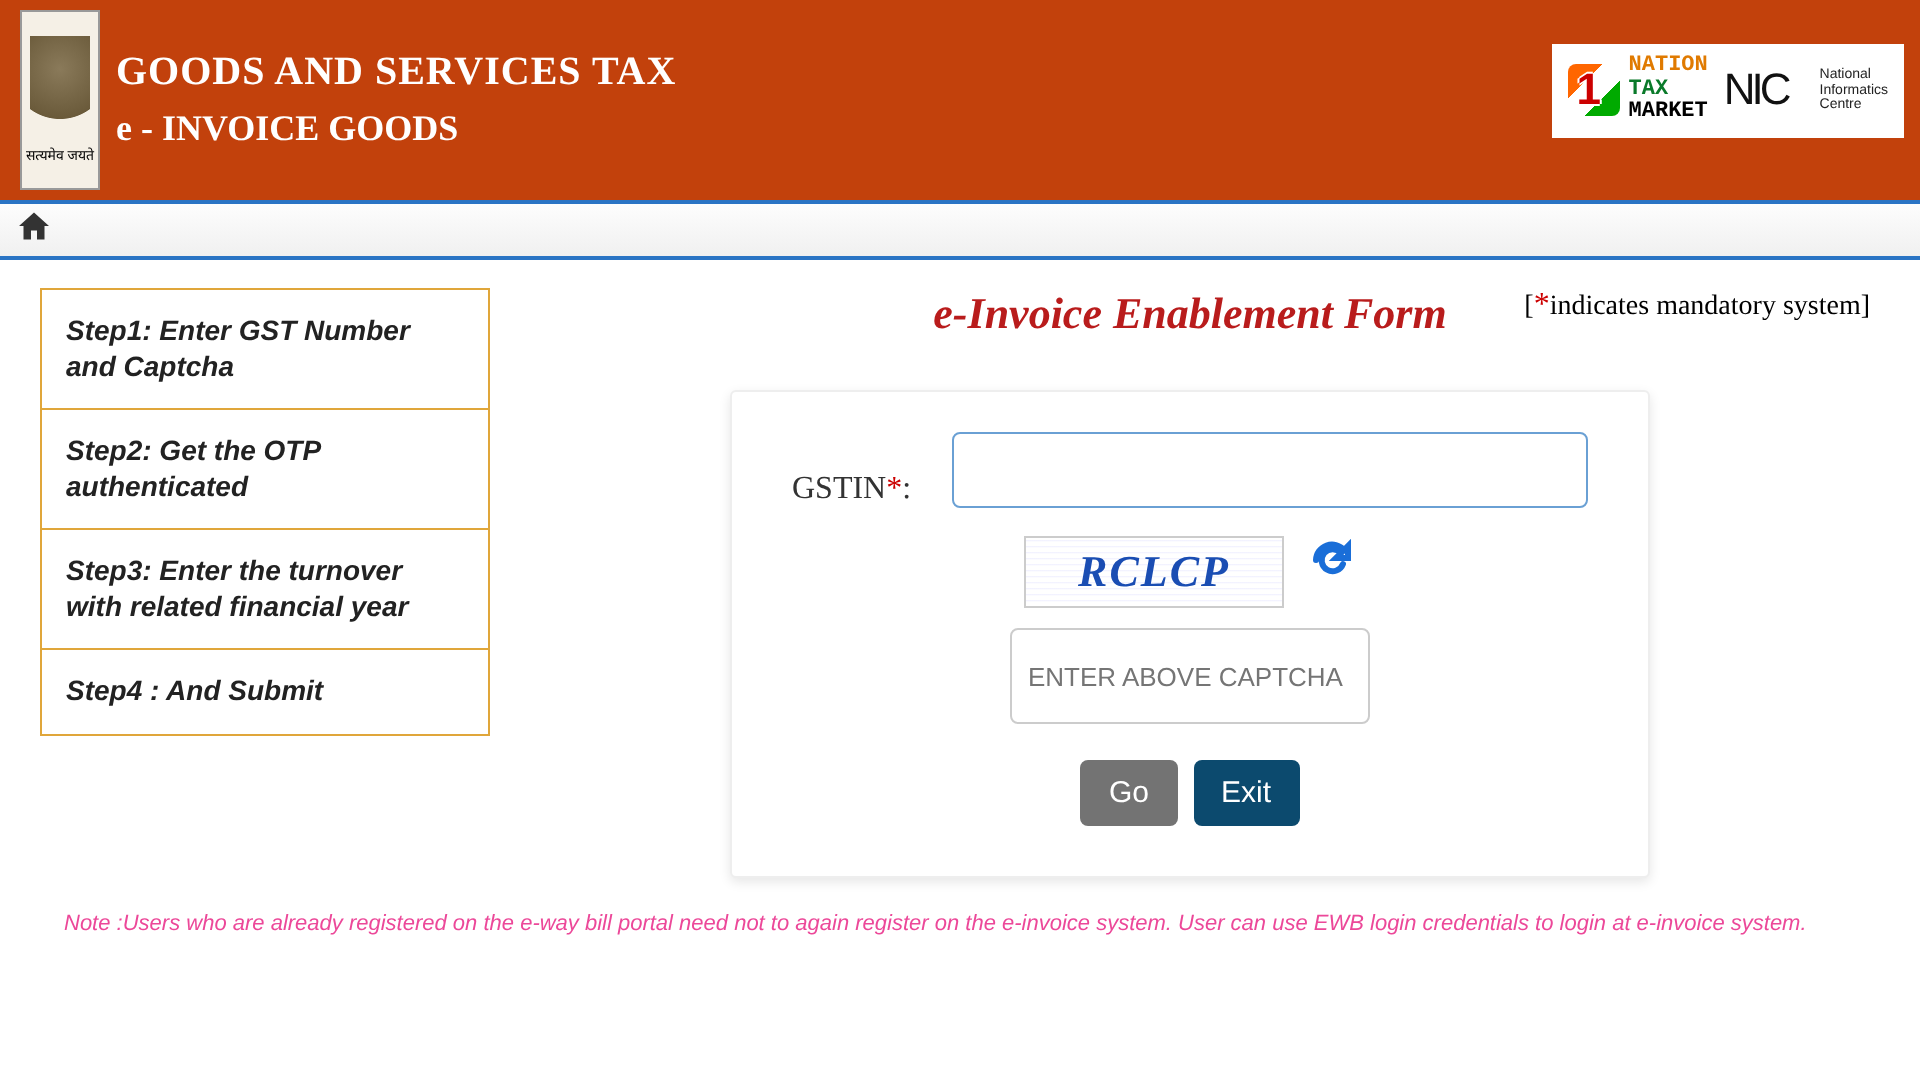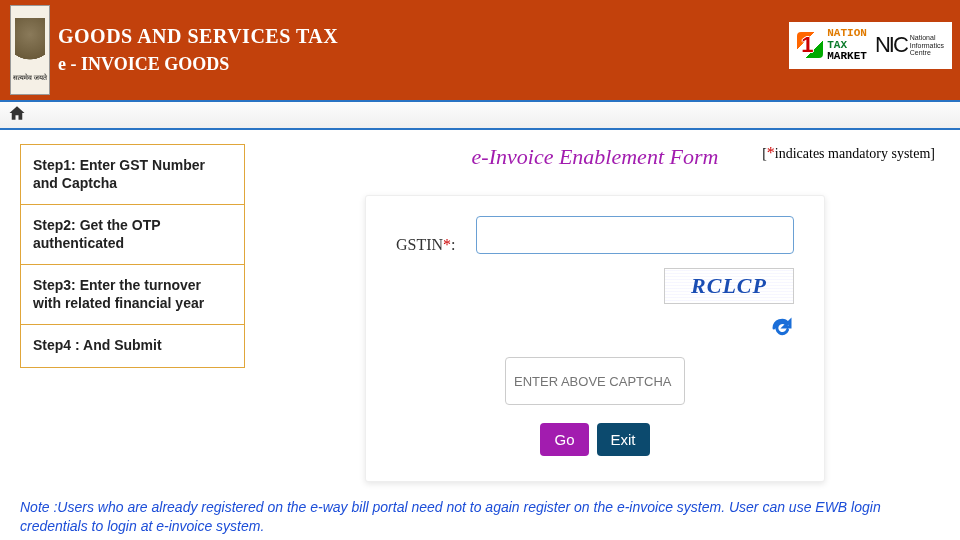--- a/index.html
+++ b/index.html
@@ -41,21 +41,21 @@
     background: #fff;
     padding: 6px 8px;
   }
   .ntm-logo { display: flex; align-items: center; gap: 4px; }
   .ntm-flag { width: 26px; height: 26px; background: linear-gradient(135deg,#f60 33%,#fff 33% 66%,#0a0 66%); border-radius: 4px; position:relative;}
   .ntm-one { position:absolute; left:4px; top:0; font-size:22px; font-weight:bold; color:#c00; text-shadow: -1px 0 #fff,1px 0 #fff,0 -1px #fff,0 1px #fff;}
   .ntm-text { font-size: 11px; font-weight: bold; line-height: 1.05; font-family: 'Courier New', monospace; }
   .ntm-text span:nth-child(1){ color:#e07a00; }
   .ntm-text span:nth-child(2){ color:#c00; }
   .ntm-text span:nth-child(3){ color:#0a7a2a; }
-  .nic-logo { display:flex; align-items:center; gap:3px; }
+  .nic-logo { display:flex; align-items:center; gap:16px; }
   .nic-mark { font-family: 'Arial Black', sans-serif; font-size: 22px; color: #111; letter-spacing: -2px; }
   .nic-text { font-size: 7px; line-height: 1.05; color: #222; }
 
   .navbar {
     height: 30px;
     background: linear-gradient(#fdfdfd,#f0f0f0);
     border-top: 2px solid #2a74c4;
     border-bottom: 2px solid #2a74c4;
     display: flex;
     align-items: center;
@@ -70,36 +70,37 @@
     display: inline-block;
     vertical-align: top;
   }
   .steps-box .step {
     padding: 12px 12px;
     font-weight: bold;
     font-size: 14px;
     color: #222;
     border-bottom: 1px solid #e0a63a;
     line-height: 1.25;
+    font-style: italic;
   }
   .steps-box .step:last-child { border-bottom: none; }
 
   .form-area {
     display: inline-block;
     vertical-align: top;
     width: 680px;
     position: relative;
     padding-left: 20px;
   }
   .form-title {
     text-align: center;
-    color: #a21caf;
+    color: #b91c1c;
     font-family: Georgia,'Times New Roman',serif;
     font-style: italic;
-    font-weight: normal;
+    font-weight: bold;
     font-size: 22px;
   }
   .mandatory-note {
     position: absolute;
     right: -10px;
     top: 0;
     font-size: 14px;
     color: #000;
     font-family: 'Times New Roman', serif;
   }
@@ -118,21 +119,21 @@
   .label { width: 80px; font-family: Georgia,'Times New Roman',serif; font-size: 16px; color:#333;}
   .label .req { color:#c00; }
   .text-input {
     flex: 1;
     height: 38px;
     border: 1px solid #6aa0d4;
     border-radius: 4px;
     padding: 0 8px;
     font-size: 14px;
   }
-  .captcha-row { display:flex; align-items:flex-end; justify-content:center; gap: 12px; margin-bottom: 10px; flex-direction: column;}
+  .captcha-row { display:flex; align-items:flex-start; justify-content:center; gap: 12px; margin-bottom: 10px;}
   .captcha-img {
     width: 130px; height: 36px; border:1px solid #ccc;
     display:flex; align-items:center; justify-content:center;
     font-family: 'Comic Sans MS', cursive;
     font-style: italic;
     font-size: 22px;
     font-weight: bold;
     color: #1a4db3;
     letter-spacing: 1px;
     background: repeating-linear-gradient(0deg,#fff,#fff 2px,#eef 3px);
@@ -144,28 +145,28 @@
     width: 180px;
     height: 48px;
     border:1px solid #ccc;
     border-radius:4px;
     padding: 0 8px;
     font-size: 13px;
     color:#666;
   }
   .btn-row { display:flex; gap:8px; justify-content:center; margin-top: 18px;}
   .btn { border:none; color:#fff; font-size:15px; padding: 8px 14px; border-radius:4px; cursor:pointer; }
-  .btn-go { background:#a21caf; }
+  .btn-go { background:#737373; }
   .btn-exit { background:#0c4a6e; }
 
   .note {
-    padding: 16px 20px 8px 20px;
-    font-size: 14px;
-    font-style: italic;
-    color: #1d4ed8;
+    padding: 16px 20px 8px 32px;
+    font-size: 11px;
+    font-style: italic;
+    color: #ec4899;
     line-height: 1.35;
   }
   .note .nlabel { font-style: italic; }
 </style>
 </head>
 <body>
 
 <div class="header">
   <div class="emblem">
     <div class="emblem-top"></div>

